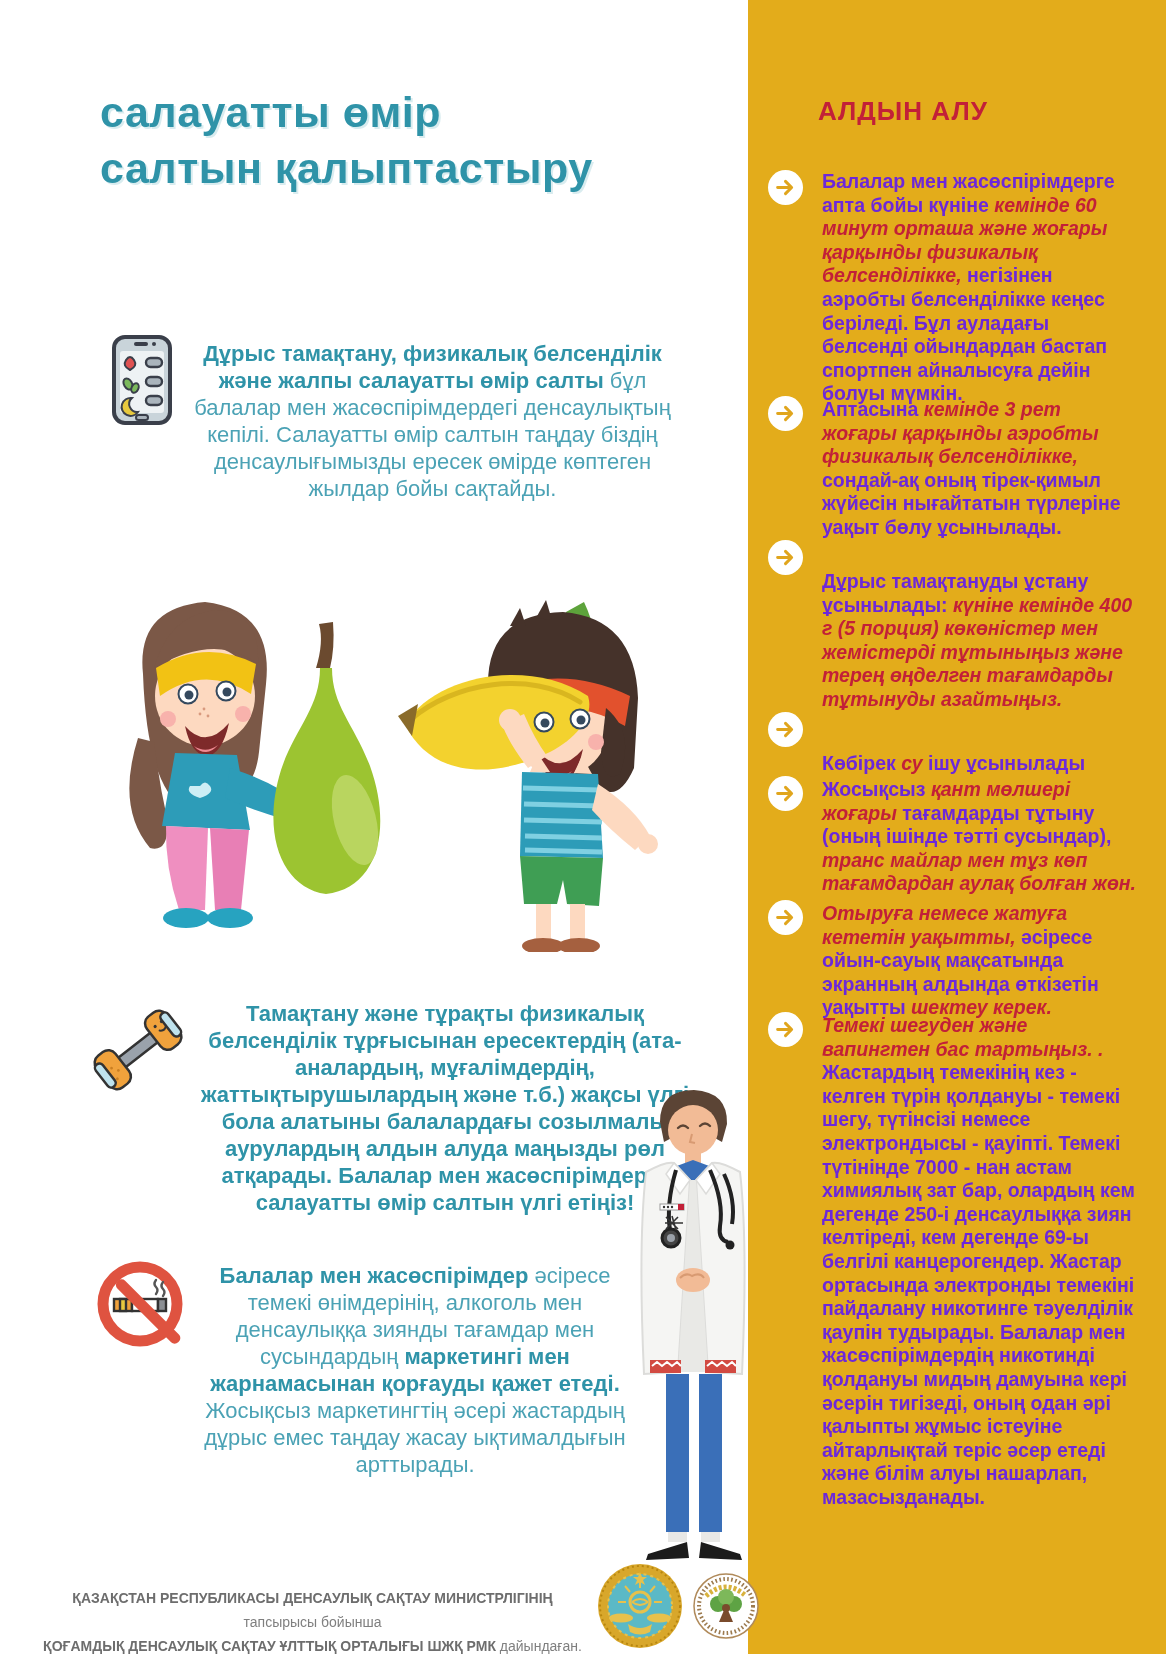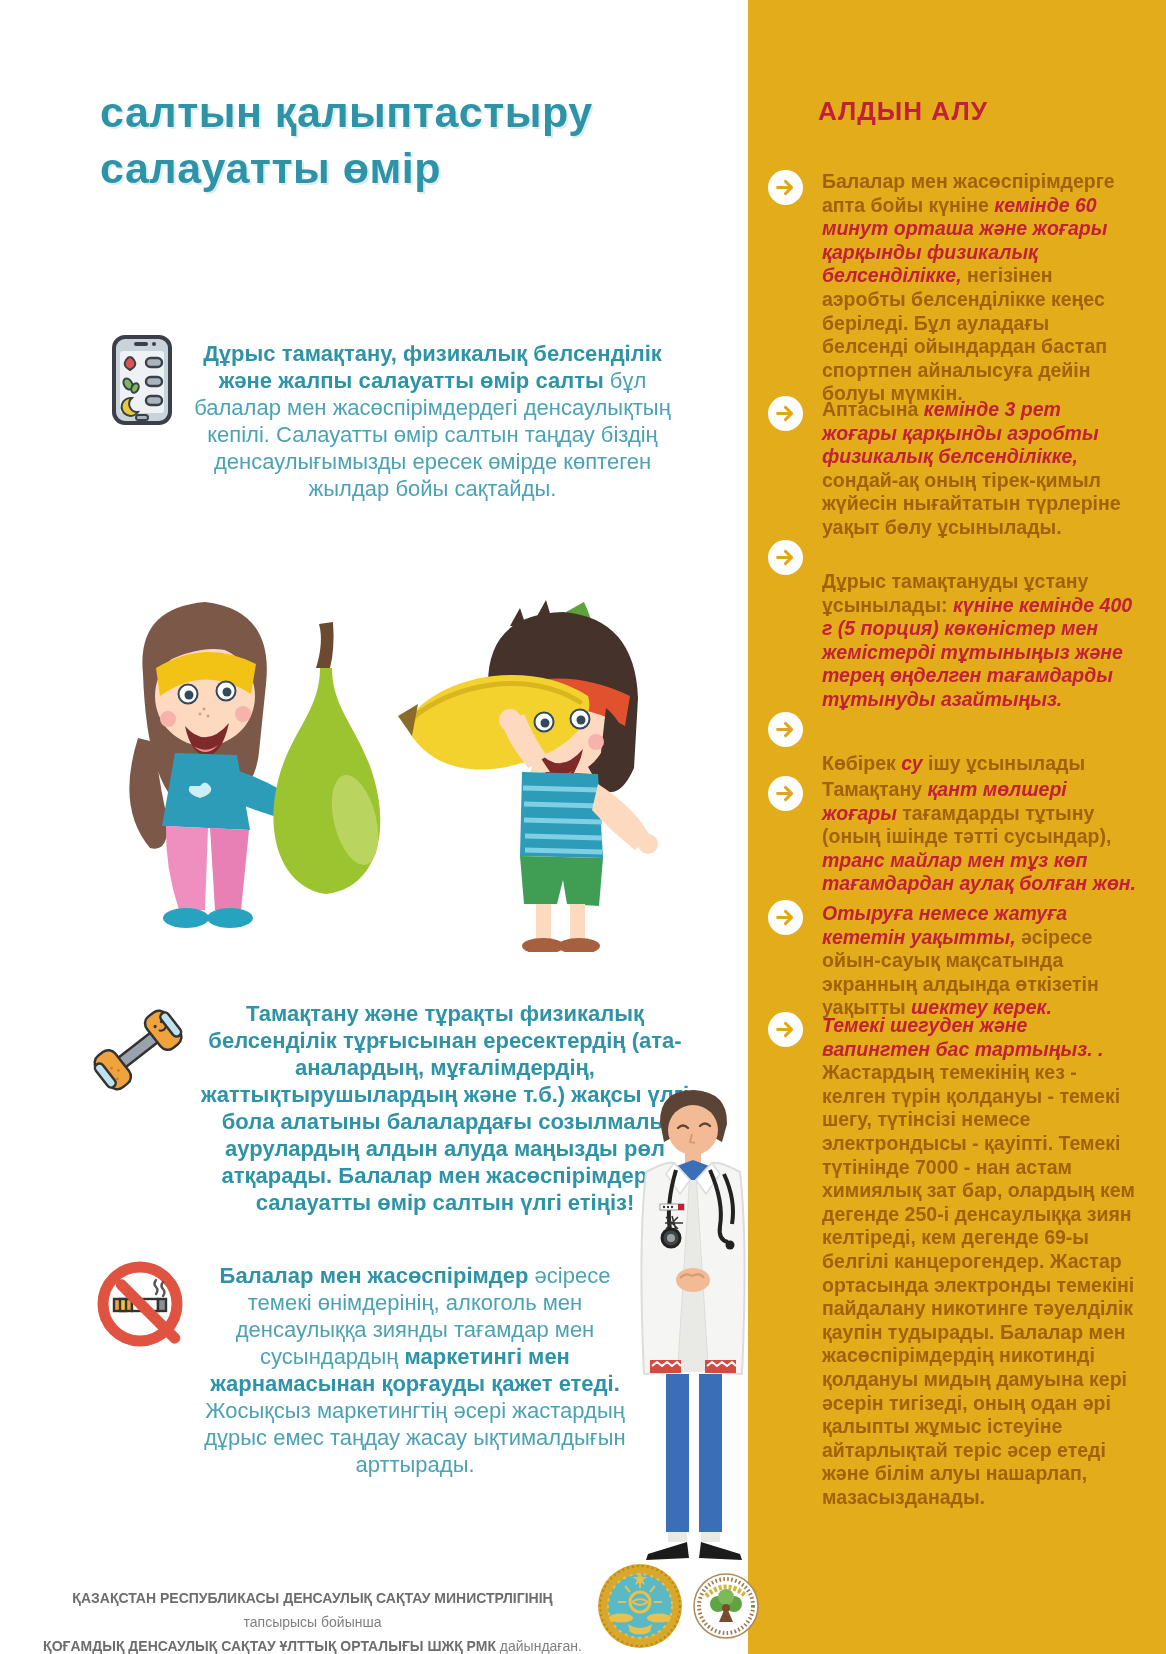--- a/index.html
+++ b/index.html
@@ -24,21 +24,21 @@
   }
   .bullet{position:absolute;}
   .bullet .dot{
     position:absolute;left:768px;width:35px;height:35px;border-radius:50%;
     background:#fff;display:flex;align-items:center;justify-content:center;
   }
   .bullet .btext{
     position:absolute;left:822px;width:315px;
     font-size:19.5px;line-height:1.21;font-weight:bold;color:#fff;
   }
-  .seg-w{color:#a16207;}
+  .seg-w{color:#6d28d9;}
   .seg-r{color:var(--red);font-style:italic;}
   .seg-b{font-weight:bold;color:var(--teal);}
   .seg-n{font-weight:normal;color:var(--teal-light);}
   
   .title{
     position:absolute;left:100px;top:84px;width:620px;
     font-size:43px;line-height:56px;font-weight:bold;color:var(--teal);
     letter-spacing:0.5px;text-shadow:2px 2px 0 rgba(47,147,168,0.18);
   }
   .para{position:absolute;font-size:22px;line-height:27px;color:var(--teal-light);text-align:center;}
@@ -105,21 +105,21 @@
     </span>
     <div class="btext" style="top:752px"><span class="seg-w">Көбірек </span><span class="seg-r">су</span><span class="seg-w"> ішу ұсынылады</span></div>
   </div>
 
   <div class="bullet">
     <span class="dot" style="top:776px">
       <svg width="21" height="21" viewBox="0 0 24 24">
           <path d="M3 12h14M12 5l7 7-7 7" fill="none" stroke="#e0a51c" stroke-width="3.4" stroke-linecap="round" stroke-linejoin="round"></path>
         </svg>
     </span>
-    <div class="btext" style="top:778px"><span class="seg-w">Тамақтану </span><span class="seg-r">қант мөлшері жоғары </span><span class="seg-w">тағамдарды тұтыну (оның ішінде тәтті сусындар), </span><span class="seg-r">транс майлар мен тұз көп тағамдардан аулақ болған жөн.</span></div>
+    <div class="btext" style="top:778px"><span class="seg-w">Жосықсыз </span><span class="seg-r">қант мөлшері жоғары </span><span class="seg-w">тағамдарды тұтыну (оның ішінде тәтті сусындар), </span><span class="seg-r">транс майлар мен тұз көп тағамдардан аулақ болған жөн.</span></div>
   </div>
 
   <div class="bullet">
     <span class="dot" style="top:900px">
       <svg width="21" height="21" viewBox="0 0 24 24">
           <path d="M3 12h14M12 5l7 7-7 7" fill="none" stroke="#e0a51c" stroke-width="3.4" stroke-linecap="round" stroke-linejoin="round"></path>
         </svg>
     </span>
     <div class="btext" style="top:902px"><span class="seg-r">Отыруға немесе жатуға кететін уақытты, </span><span class="seg-w">әсіресе ойын-сауық мақсатында экранның алдында өткізетін уақытты </span><span class="seg-r">шектеу керек.</span></div>
   </div>
@@ -127,22 +127,22 @@
   <div class="bullet">
     <span class="dot" style="top:1012px">
       <svg width="21" height="21" viewBox="0 0 24 24">
           <path d="M3 12h14M12 5l7 7-7 7" fill="none" stroke="#e0a51c" stroke-width="3.4" stroke-linecap="round" stroke-linejoin="round"></path>
         </svg>
     </span>
     <div class="btext" style="top:1014px"><span class="seg-r">Темекі шегуден және вапингтен бас тартыңыз. . </span><span class="seg-w">Жастардың темекінің кез - келген түрін қолдануы - темекі шегу, түтінсізі немесе электрондысы - қауіпті. Темекі түтінінде 7000 - нан астам химиялық зат бар, олардың кем дегенде 250-і денсаулыққа зиян келтіреді, кем дегенде 69-ы белгілі канцерогендер. Жастар ортасында электронды темекіні пайдалану никотинге тәуелділік қаупін тудырады. Балалар мен жасөспірімдердің никотинді қолдануы мидың дамуына кері әсерін тигізеді, оның одан әрі қалыпты жұмыс істеуіне айтарлықтай теріс әсер етеді және білім алуы нашарлап, мазасызданады.</span></div>
   </div>
 
   <div class="title">
+    <div>салауатты өмір</div>
     <div>салтын қалыптастыру</div>
-    <div>салауатты өмір</div>
   </div>
 
   <div class="side-icon i1">
     <svg viewBox="0 0 86 92" width="86" height="92">
       <rect x="16" y="3" width="56" height="86" rx="11" fill="#c9d4da" stroke="#3a3f4a" stroke-width="4"></rect>
       <rect x="22" y="17" width="44" height="62" rx="3" fill="#eef2f4"></rect>
       <rect x="36" y="8" width="14" height="4" rx="2" fill="#3a3f4a"></rect>
       <circle cx="56" cy="10" r="2" fill="#3a3f4a"></circle>
       <path d="M30 26 q4 -6 8 0 q4 6 -4 10 q-8 -4 -4 -10z" fill="#e05252" stroke="#3a3f4a" stroke-width="2" transform="translate(-2,0)"></path>
       <ellipse cx="30" cy="50" rx="4" ry="6" fill="#7cb95c" stroke="#3a3f4a" stroke-width="2" transform="rotate(-30 30 50)"></ellipse>

